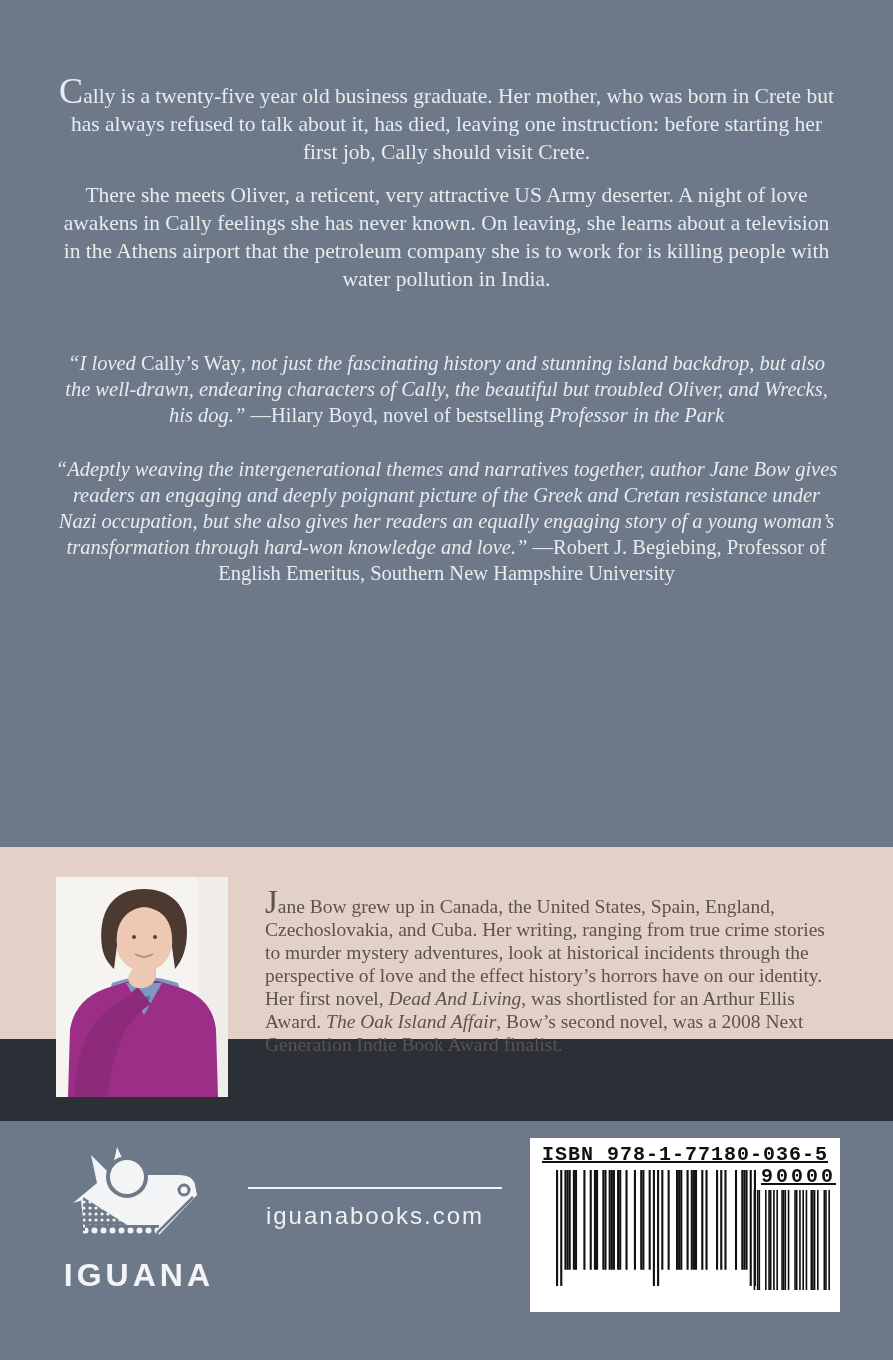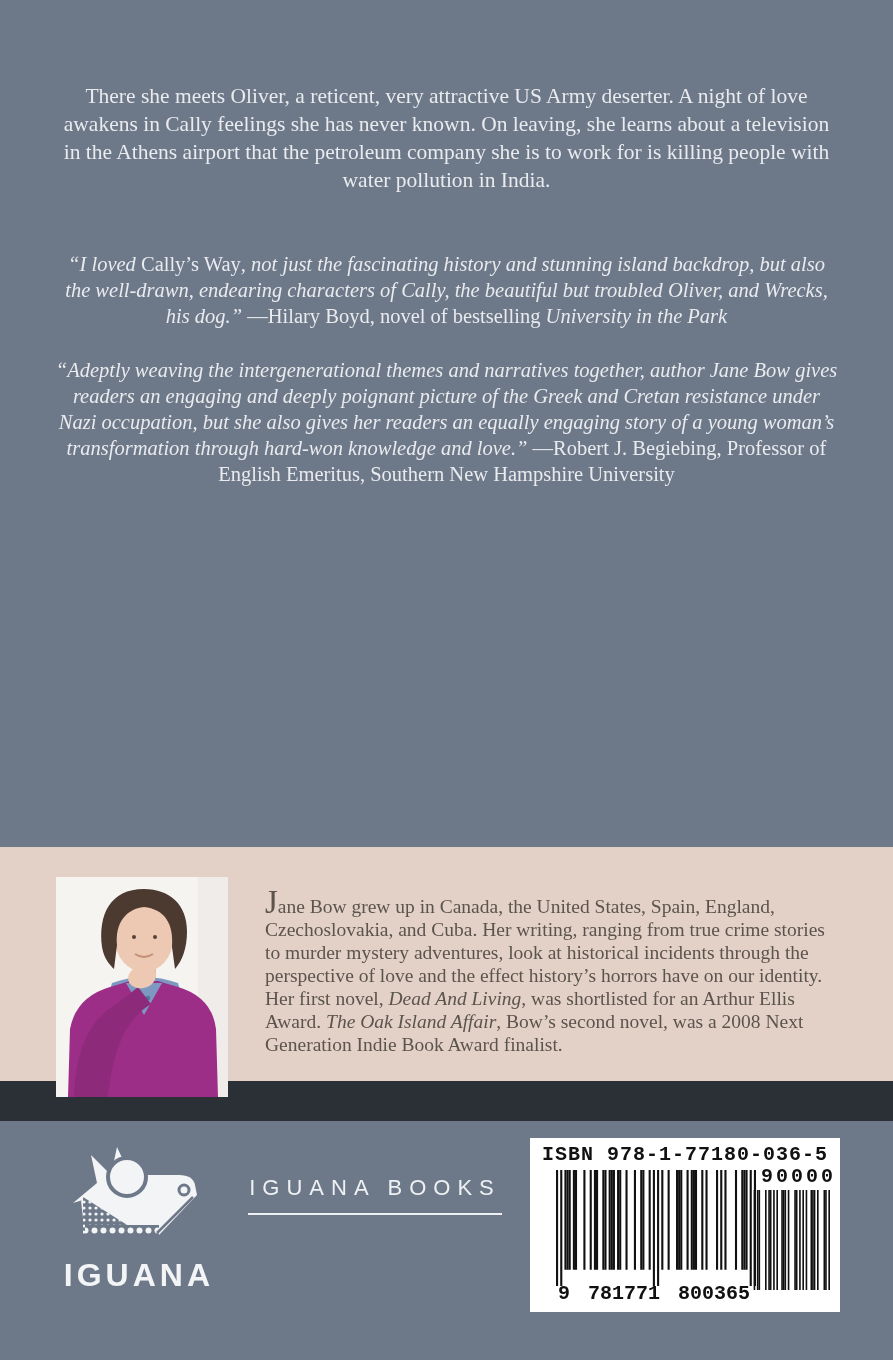--- a/index.html
+++ b/index.html
@@ -12,21 +12,21 @@
     --barcode-bg:#ffffff;
     --barcode-ink:#111111;
   }
   html,body{margin:0;padding:0;background:#2b2f36;}
   .cover{
     position:relative;width:893px;height:1360px;overflow:hidden;
     font-family:"Liberation Serif",serif;margin:0 auto;
   }
   .band{position:absolute;left:0;width:893px;}
   .band-top{top:0;height:847px;background:var(--band-blue);}
-  .band-author{top:847px;height:234px;background:var(--author-band-pink);}
+  .band-author{top:847px;height:192px;background:var(--author-band-pink);}
   .band-footer{top:1121px;height:239px;background:var(--band-blue);}
 
   
   .synopsis{
     position:absolute;left:55px;top:82px;width:783px;
     color:var(--cover-text);text-align:center;
   }
   .para{font-size:21.5px;line-height:28px;margin:0 0 15px;}
   .dropcap::first-letter{font-size:1.68em;line-height:0;}
   .quotes{padding-top:42px;}
@@ -52,37 +52,38 @@
     color:#eef1f3;font-family:"Liberation Sans",sans-serif;
   }
   .imprint{font-size:22px;letter-spacing:7px;white-space:nowrap;}
   .pub-divider{border:none;border-top:2px solid #eef1f3;margin:12px 0 13px;}
   .website{font-size:24px;letter-spacing:2px;white-space:nowrap;}
 
   .barcode-box{
     position:absolute;left:530px;top:17px;width:310px;height:174px;
     background:var(--barcode-bg);color:var(--barcode-ink);
   }
-  .mono{font-family:"Liberation Mono",monospace;font-weight:bold;}
+  .mono{font-family:"Liberation Mono",monospace;font-weight:bold;text-decoration:underline;}
   .isbn-line{position:absolute;top:5px;left:0;width:100%;text-align:center;font-size:20px;letter-spacing:1px;white-space:nowrap;}
   .ean13-svg{position:absolute;left:26px;top:32px;width:200px;height:116px;fill:var(--barcode-ink);}
   .hr-line{position:absolute;left:14px;top:144px;width:220px;text-align:center;font-size:20px;word-spacing:6px;white-space:nowrap;}
   .price-line{position:absolute;left:216px;top:27px;width:90px;text-align:right;font-size:20px;letter-spacing:3px;}
   .ean5-svg{position:absolute;left:222px;top:52px;width:78px;height:100px;fill:var(--barcode-ink);}
 </style>
 </head>
 <body>
 
 <div class="cover">
 
   <div class="band band-top">
     <div class="synopsis">
+      <p class="para dropcap">Cally is a twenty-five year old business graduate. Her mother, who was born in Crete but has always refused to talk about it, has died, leaving one instruction: before starting her first job, Cally should visit Crete.</p>
       <p class="para">There she meets Oliver, a reticent, very attractive US Army deserter. A night of love awakens in Cally feelings she has never known. On leaving, she learns about a television in the Athens airport that the petroleum company she is to work for is killing people with water pollution in India.</p>
       <div class="quotes">
-        <p class="quote"><span class="it">“I loved </span><span>Cally’s Way</span><span class="it">, not just the fascinating history and stunning island backdrop, but also the well-drawn, endearing characters of Cally, the beautiful but troubled Oliver, and Wrecks, his dog.” </span><span>—Hilary Boyd, novel of bestselling </span><span class="it">University in the Park</span></p>
+        <p class="quote"><span class="it">“I loved </span><span>Cally’s Way</span><span class="it">, not just the fascinating history and stunning island backdrop, but also the well-drawn, endearing characters of Cally, the beautiful but troubled Oliver, and Wrecks, his dog.” </span><span>—Hilary Boyd, novel of bestselling </span><span class="it">Professor in the Park</span></p>
         <p class="quote"><span class="it">“Adeptly weaving the intergenerational themes and narratives together, author Jane Bow gives readers an engaging and deeply poignant picture of the Greek and Cretan resistance under Nazi occupation, but she also gives her readers an equally engaging story of a young woman’s transformation through hard-won knowledge and love.” </span><span>—Robert J. Begiebing, Professor of English Emeritus, Southern New Hampshire University</span></p>
       </div>
     </div>
   </div>
 
   <div class="band band-author">
     <svg class="photo" viewBox="0 0 172 220" preserveAspectRatio="none" aria-hidden="true">
       <rect x="0" y="0" width="172" height="220" fill="#f6f4f1"></rect>
       <rect x="142" y="0" width="30" height="220" fill="#efece9"></rect>
       <rect x="78" y="86" width="22" height="26" fill="#e3bda6"></rect>
@@ -122,22 +123,22 @@
         <rect x="22" y="80" width="74" height="10" fill="var(--band-blue)"></rect>
         <rect x="22" y="80" width="74" height="10" fill="url(#dotBig)"></rect>
         <path d="M130,52 L94,88" stroke="var(--band-blue)" stroke-width="2.5" fill="none"></path>
         <circle cx="64" cy="32" r="19" fill="#f2f4f6" stroke="var(--band-blue)" stroke-width="4"></circle>
         <circle cx="121" cy="45" r="5" fill="#f2f4f6" stroke="var(--band-blue)" stroke-width="3"></circle>
       </svg>
       <div class="logo-text">IGUANA</div>
     </div>
 
     <div class="pub-center">
-      <div class="imprint">IGUANA BOOKS</div>
       <hr class="pub-divider">
+      <div class="website">iguanabooks.com</div>
     </div>
 
     <div class="barcode-box">
       <div class="isbn-line mono">ISBN 978-1-77180-036-5</div>
       <svg id="ean13" class="ean13-svg" viewBox="0 0 95 100" preserveAspectRatio="none" aria-hidden="true">
           <rect x="0" y="0" width="1" height="100"></rect>
           <rect x="2" y="0" width="1" height="100"></rect>
           <rect x="4" y="0" width="1" height="86"></rect>
           <rect x="5" y="0" width="1" height="86"></rect>
           <rect x="6" y="0" width="1" height="86"></rect>
@@ -202,17 +203,16 @@
           <rect x="31" y="0" width="1" height="100"></rect>
           <rect x="33" y="0" width="1" height="100"></rect>
           <rect x="36" y="0" width="1" height="100"></rect>
           <rect x="37" y="0" width="1" height="100"></rect>
           <rect x="38" y="0" width="1" height="100"></rect>
           <rect x="40" y="0" width="1" height="100"></rect>
           <rect x="44" y="0" width="1" height="100"></rect>
           <rect x="45" y="0" width="1" height="100"></rect>
           <rect x="47" y="0" width="1" height="100"></rect>
         </svg>
-      <div class="hr-line mono">9 781771 800365</div>
     </div>
 
   </div>
 </div>
 
 </body></html>

